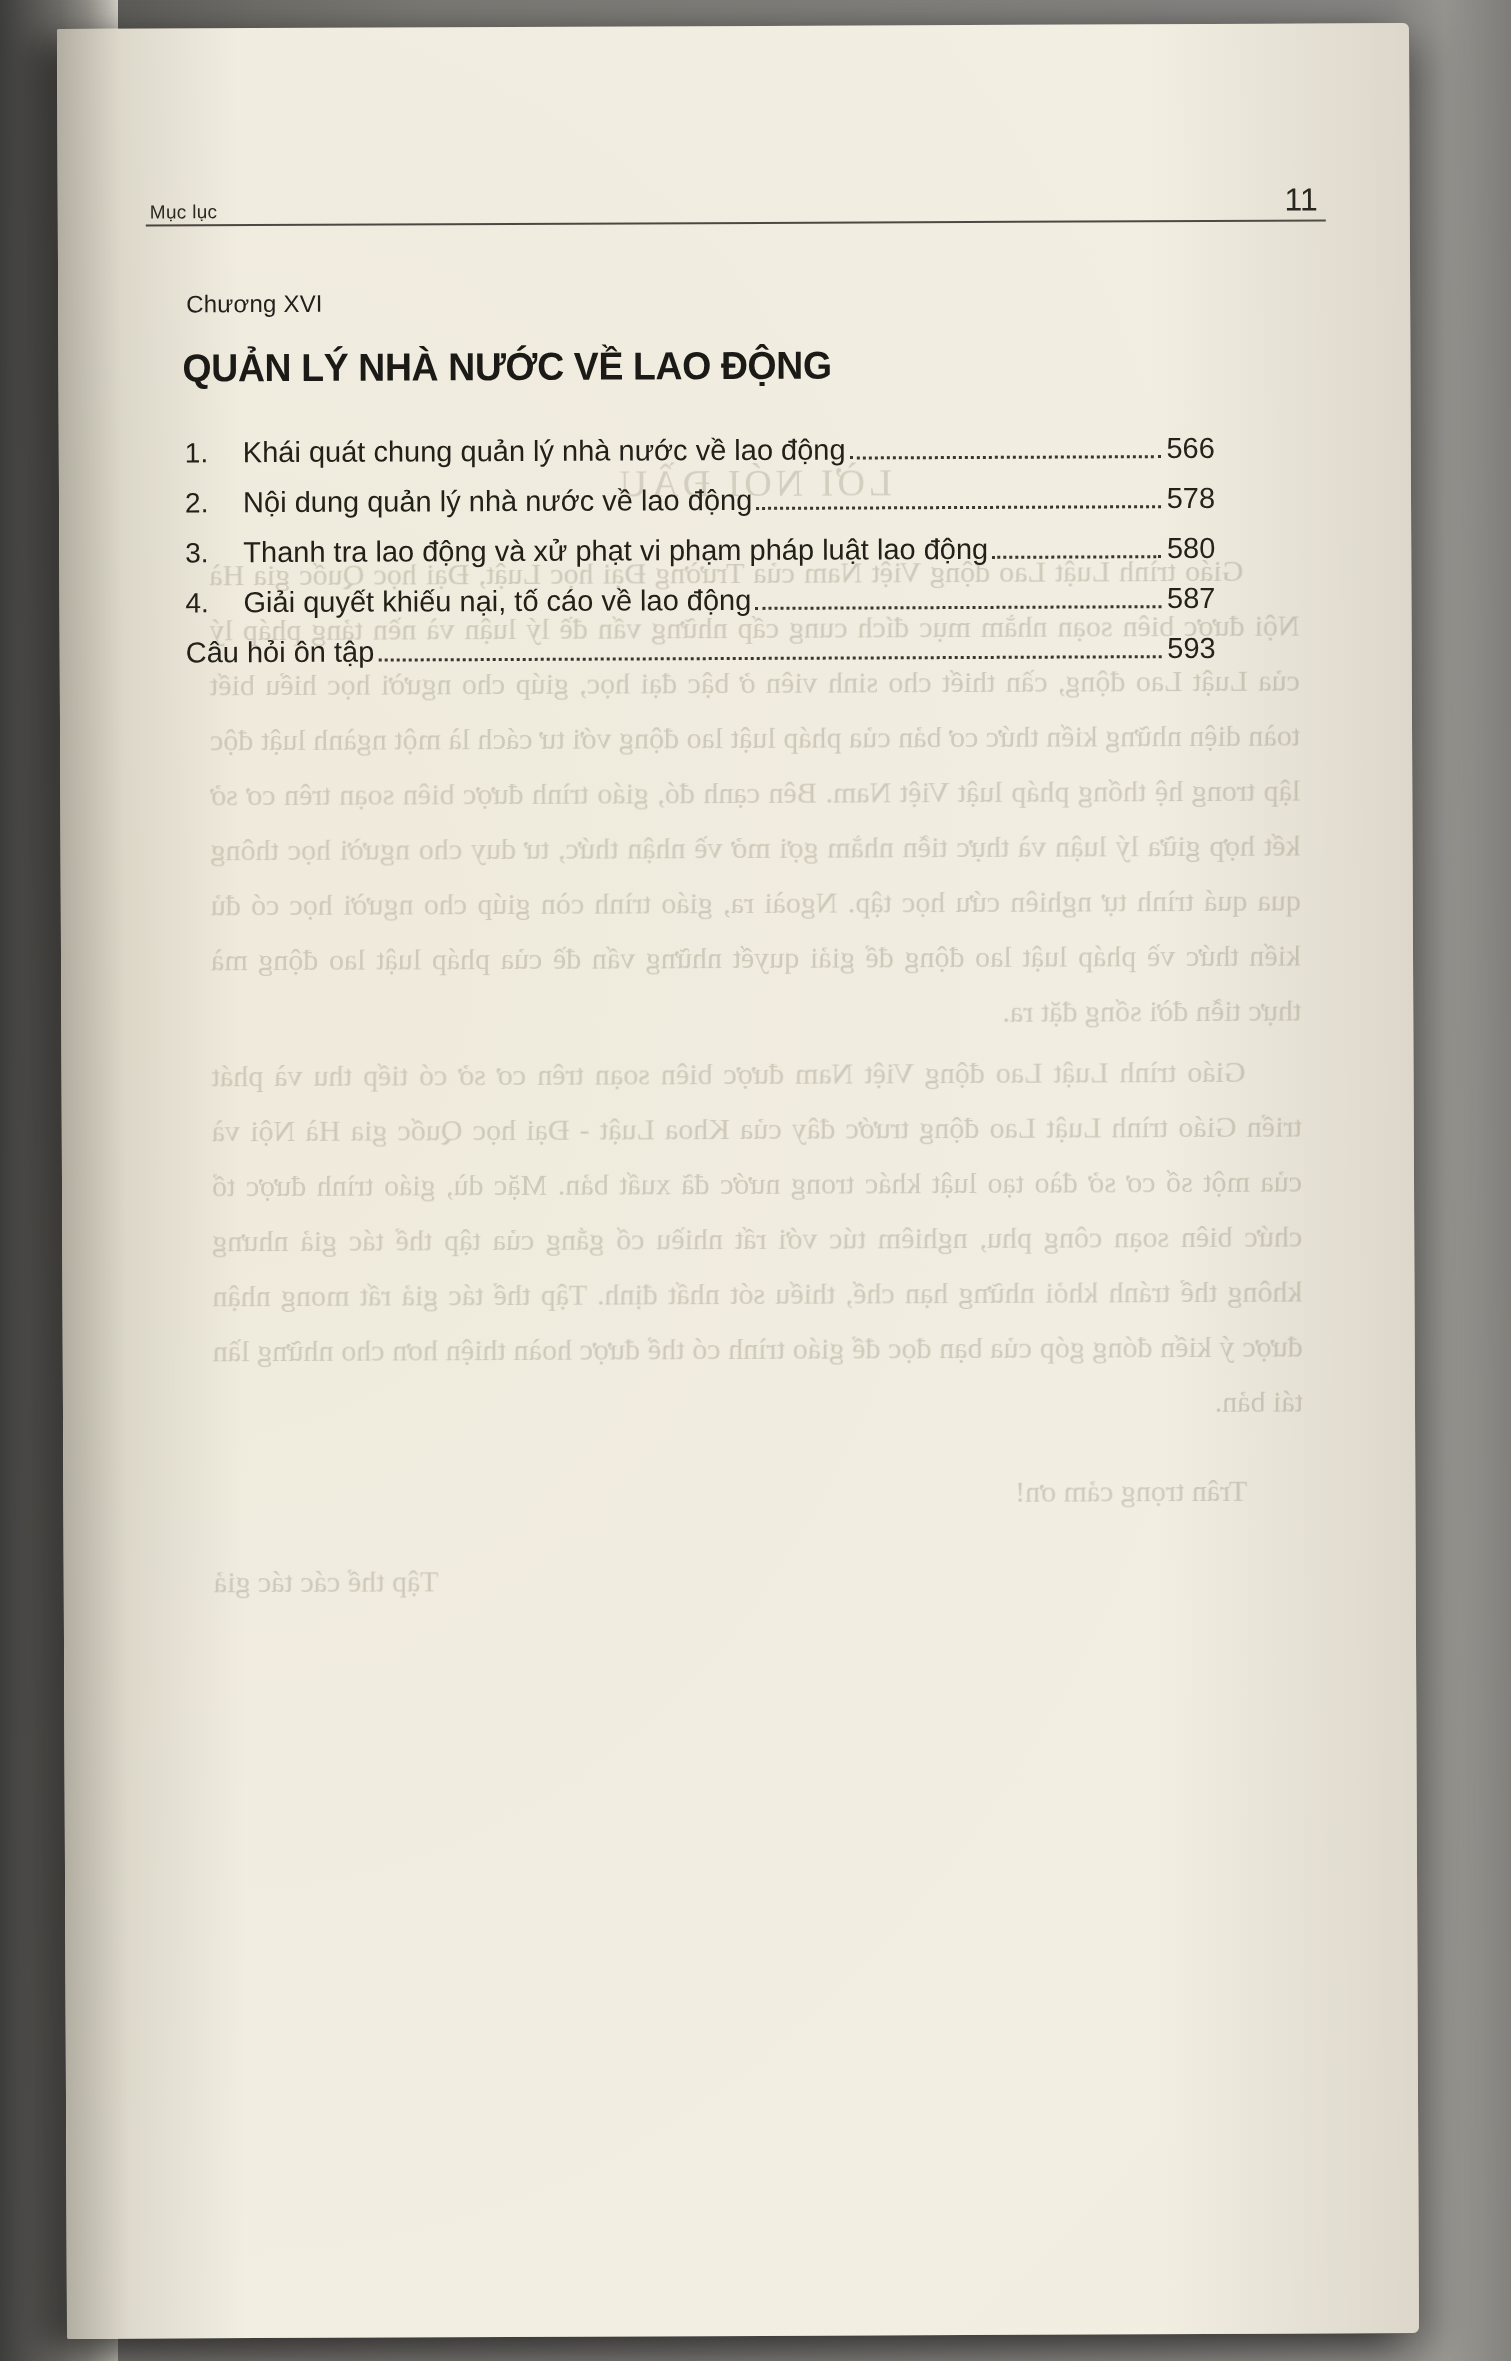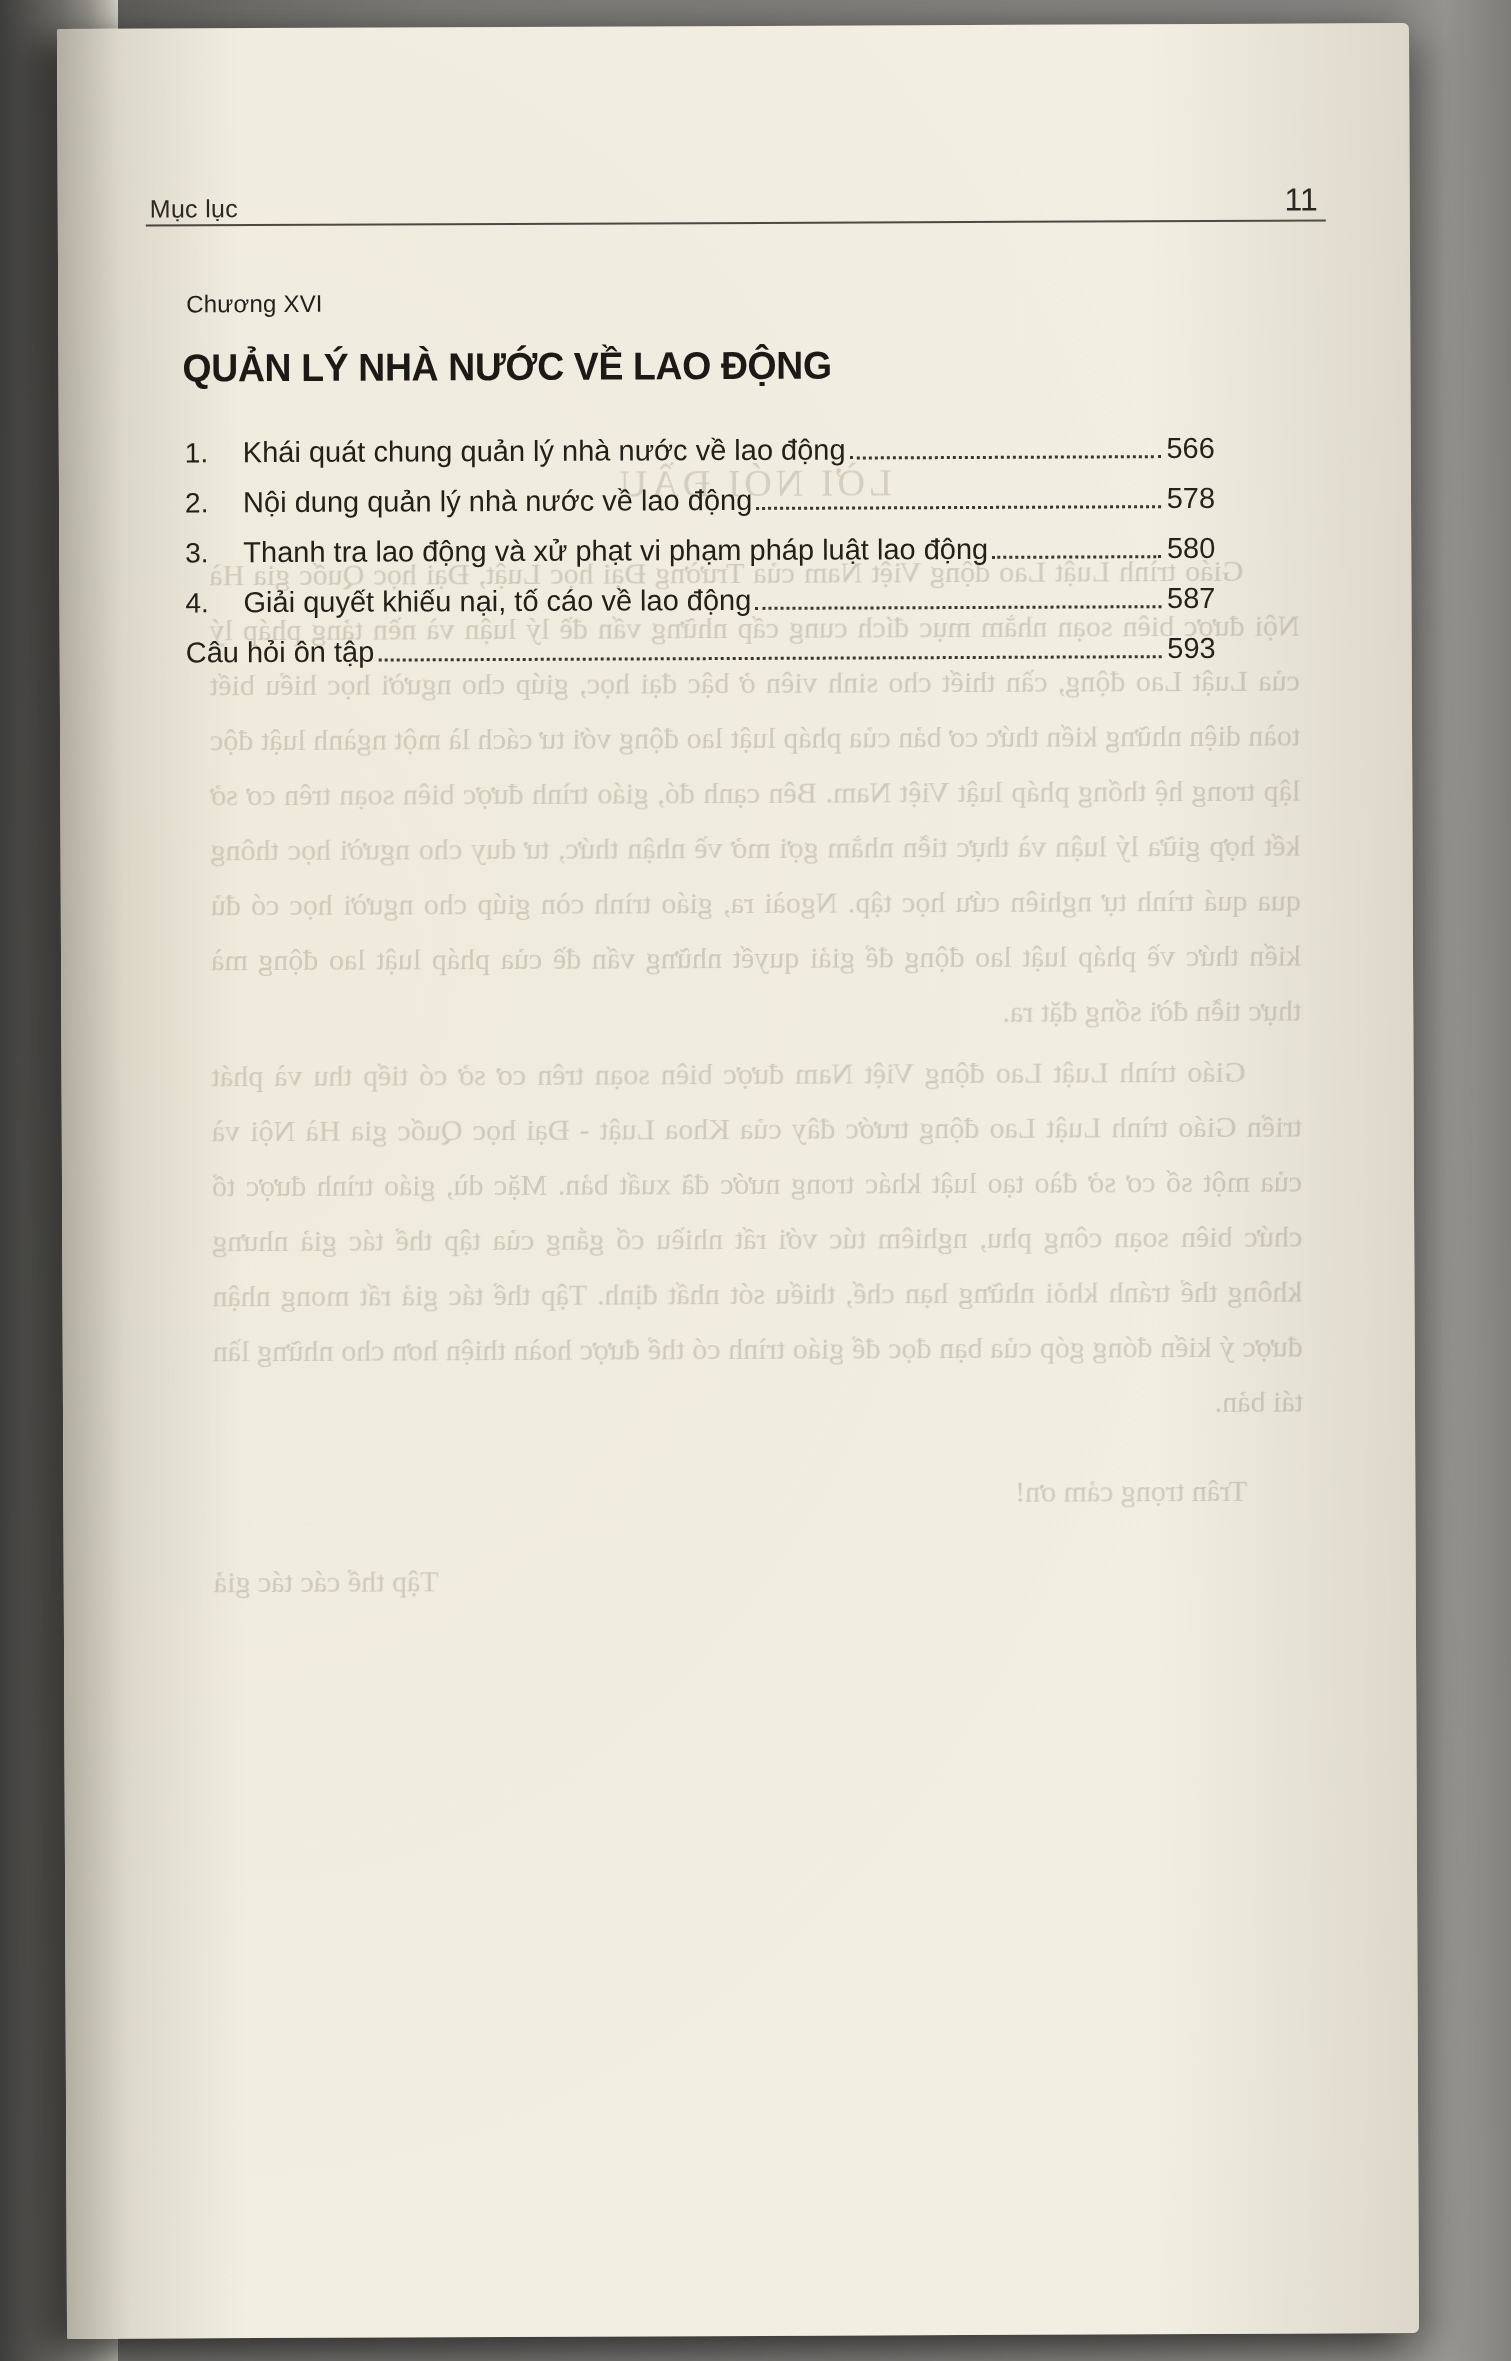--- a/index.html
+++ b/index.html
@@ -98,21 +98,21 @@
     position: absolute;
     top: 158px;
     left: 92px;
     right: 92px;
     display: flex;
     align-items: flex-end;
     justify-content: space-between;
     font-family: "Liberation Sans", sans-serif;
   }
   .running-head .rh-label {
-    font-size: 25px;
+    font-size: 19px;
     letter-spacing: 0.3px;
     color: #2b2823;
   }
   .running-head .rh-page {
     font-size: 32px;
     color: #201e1a;
   }
   .rule {
     position: absolute;
     top: 196px;

